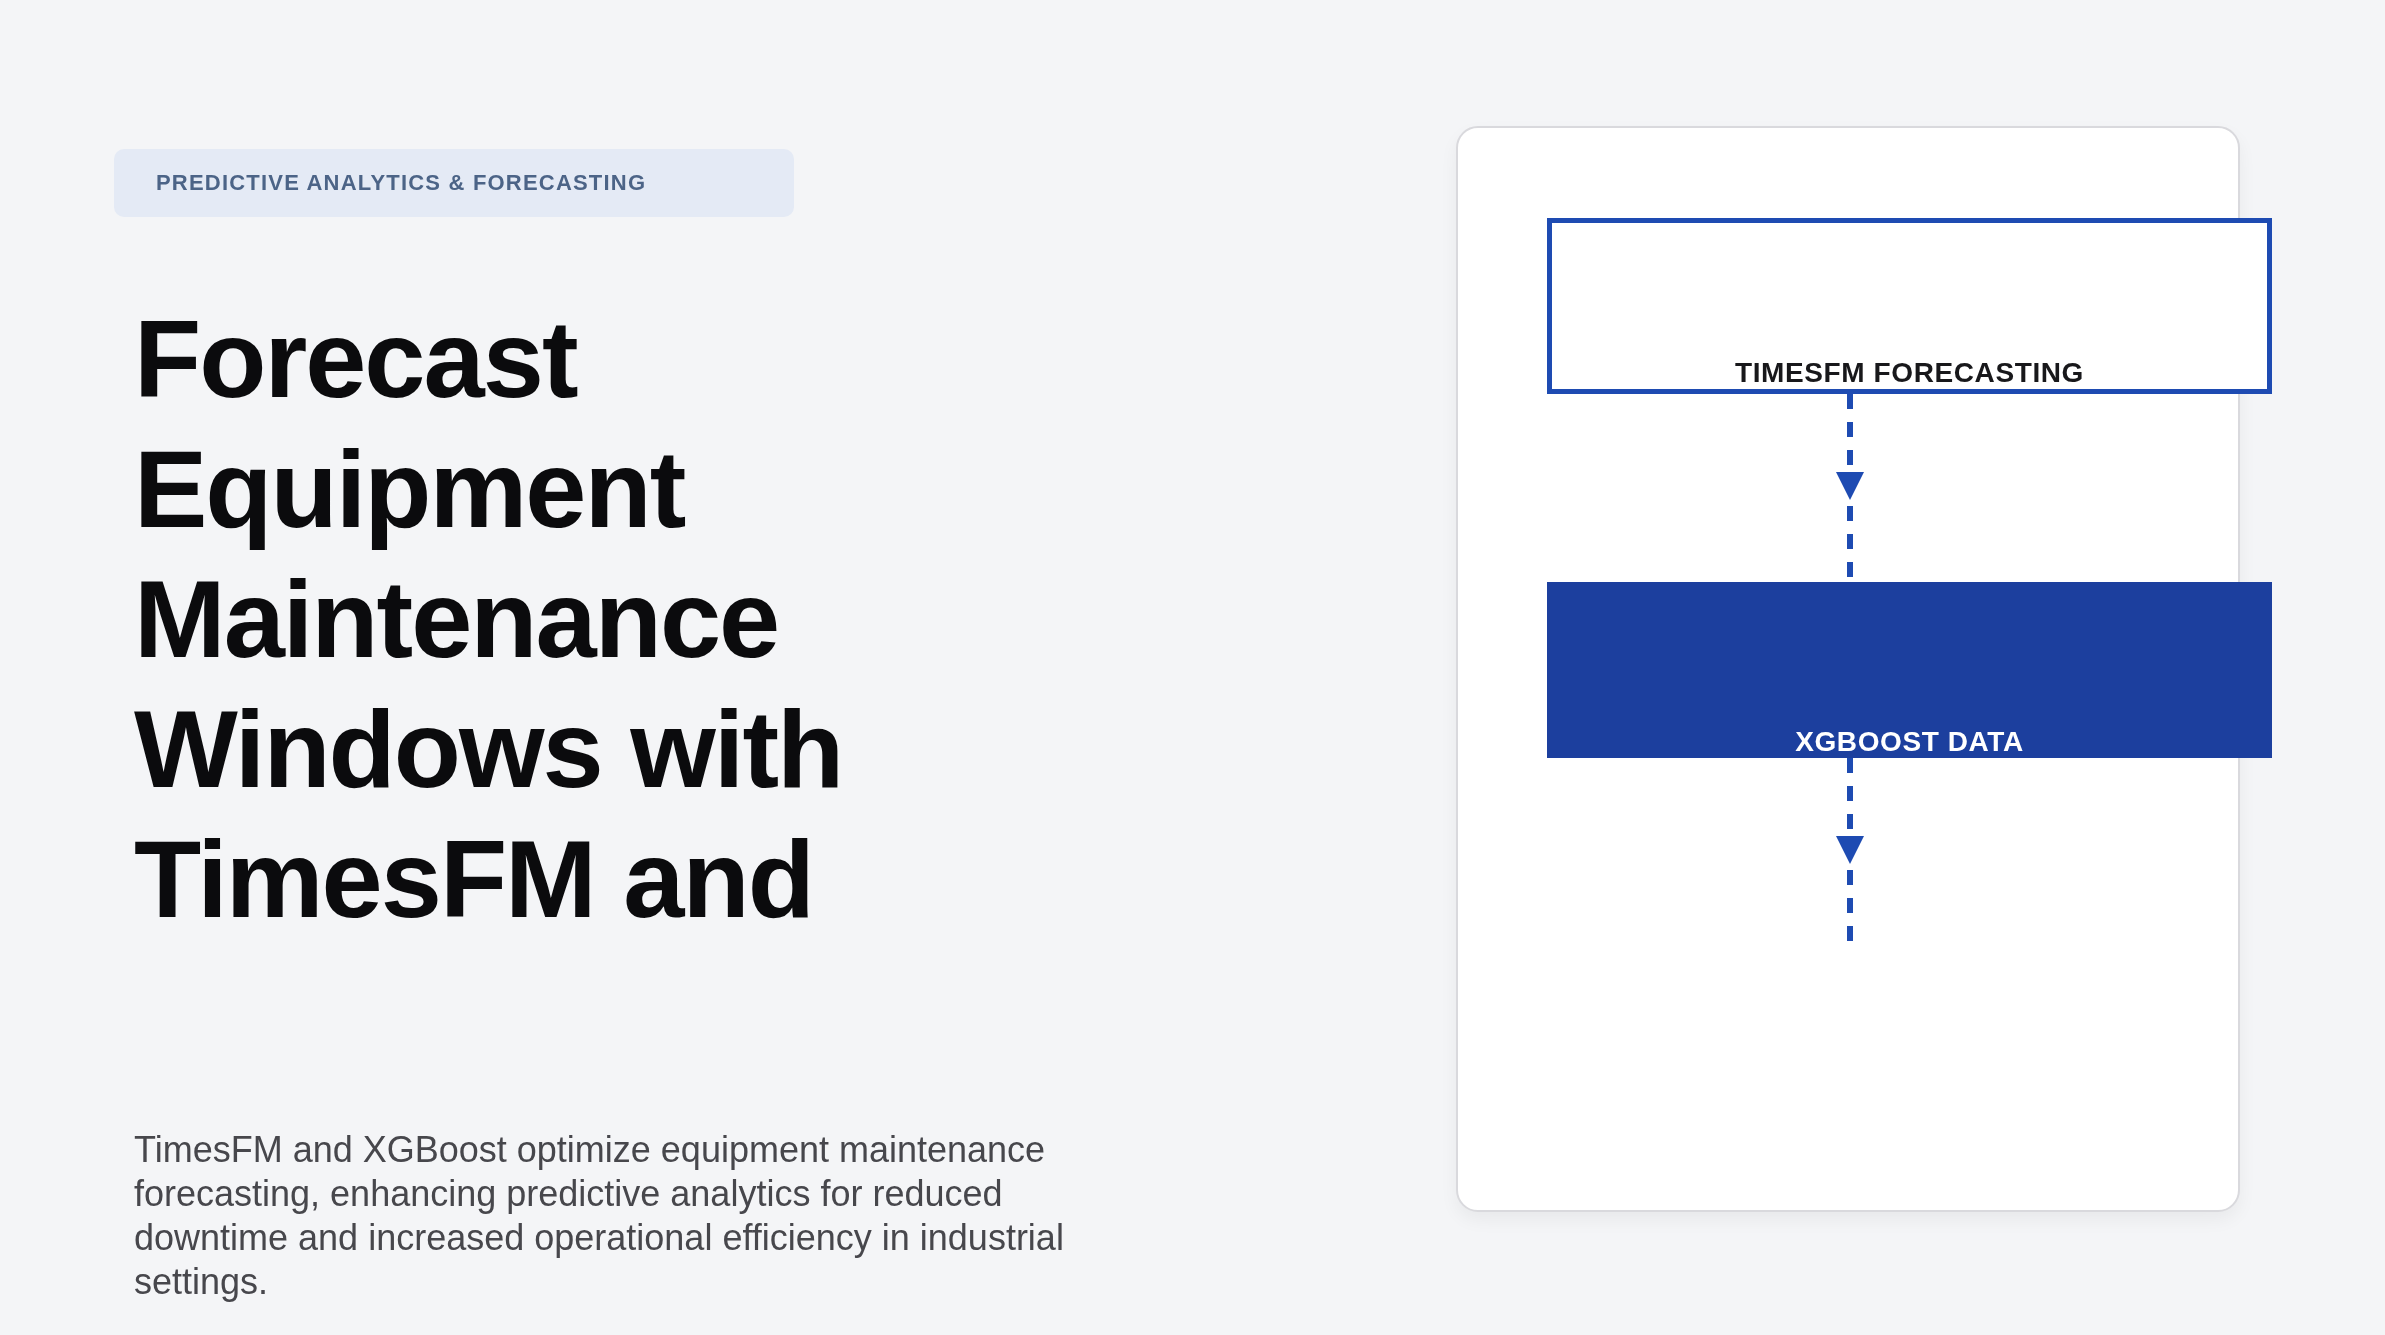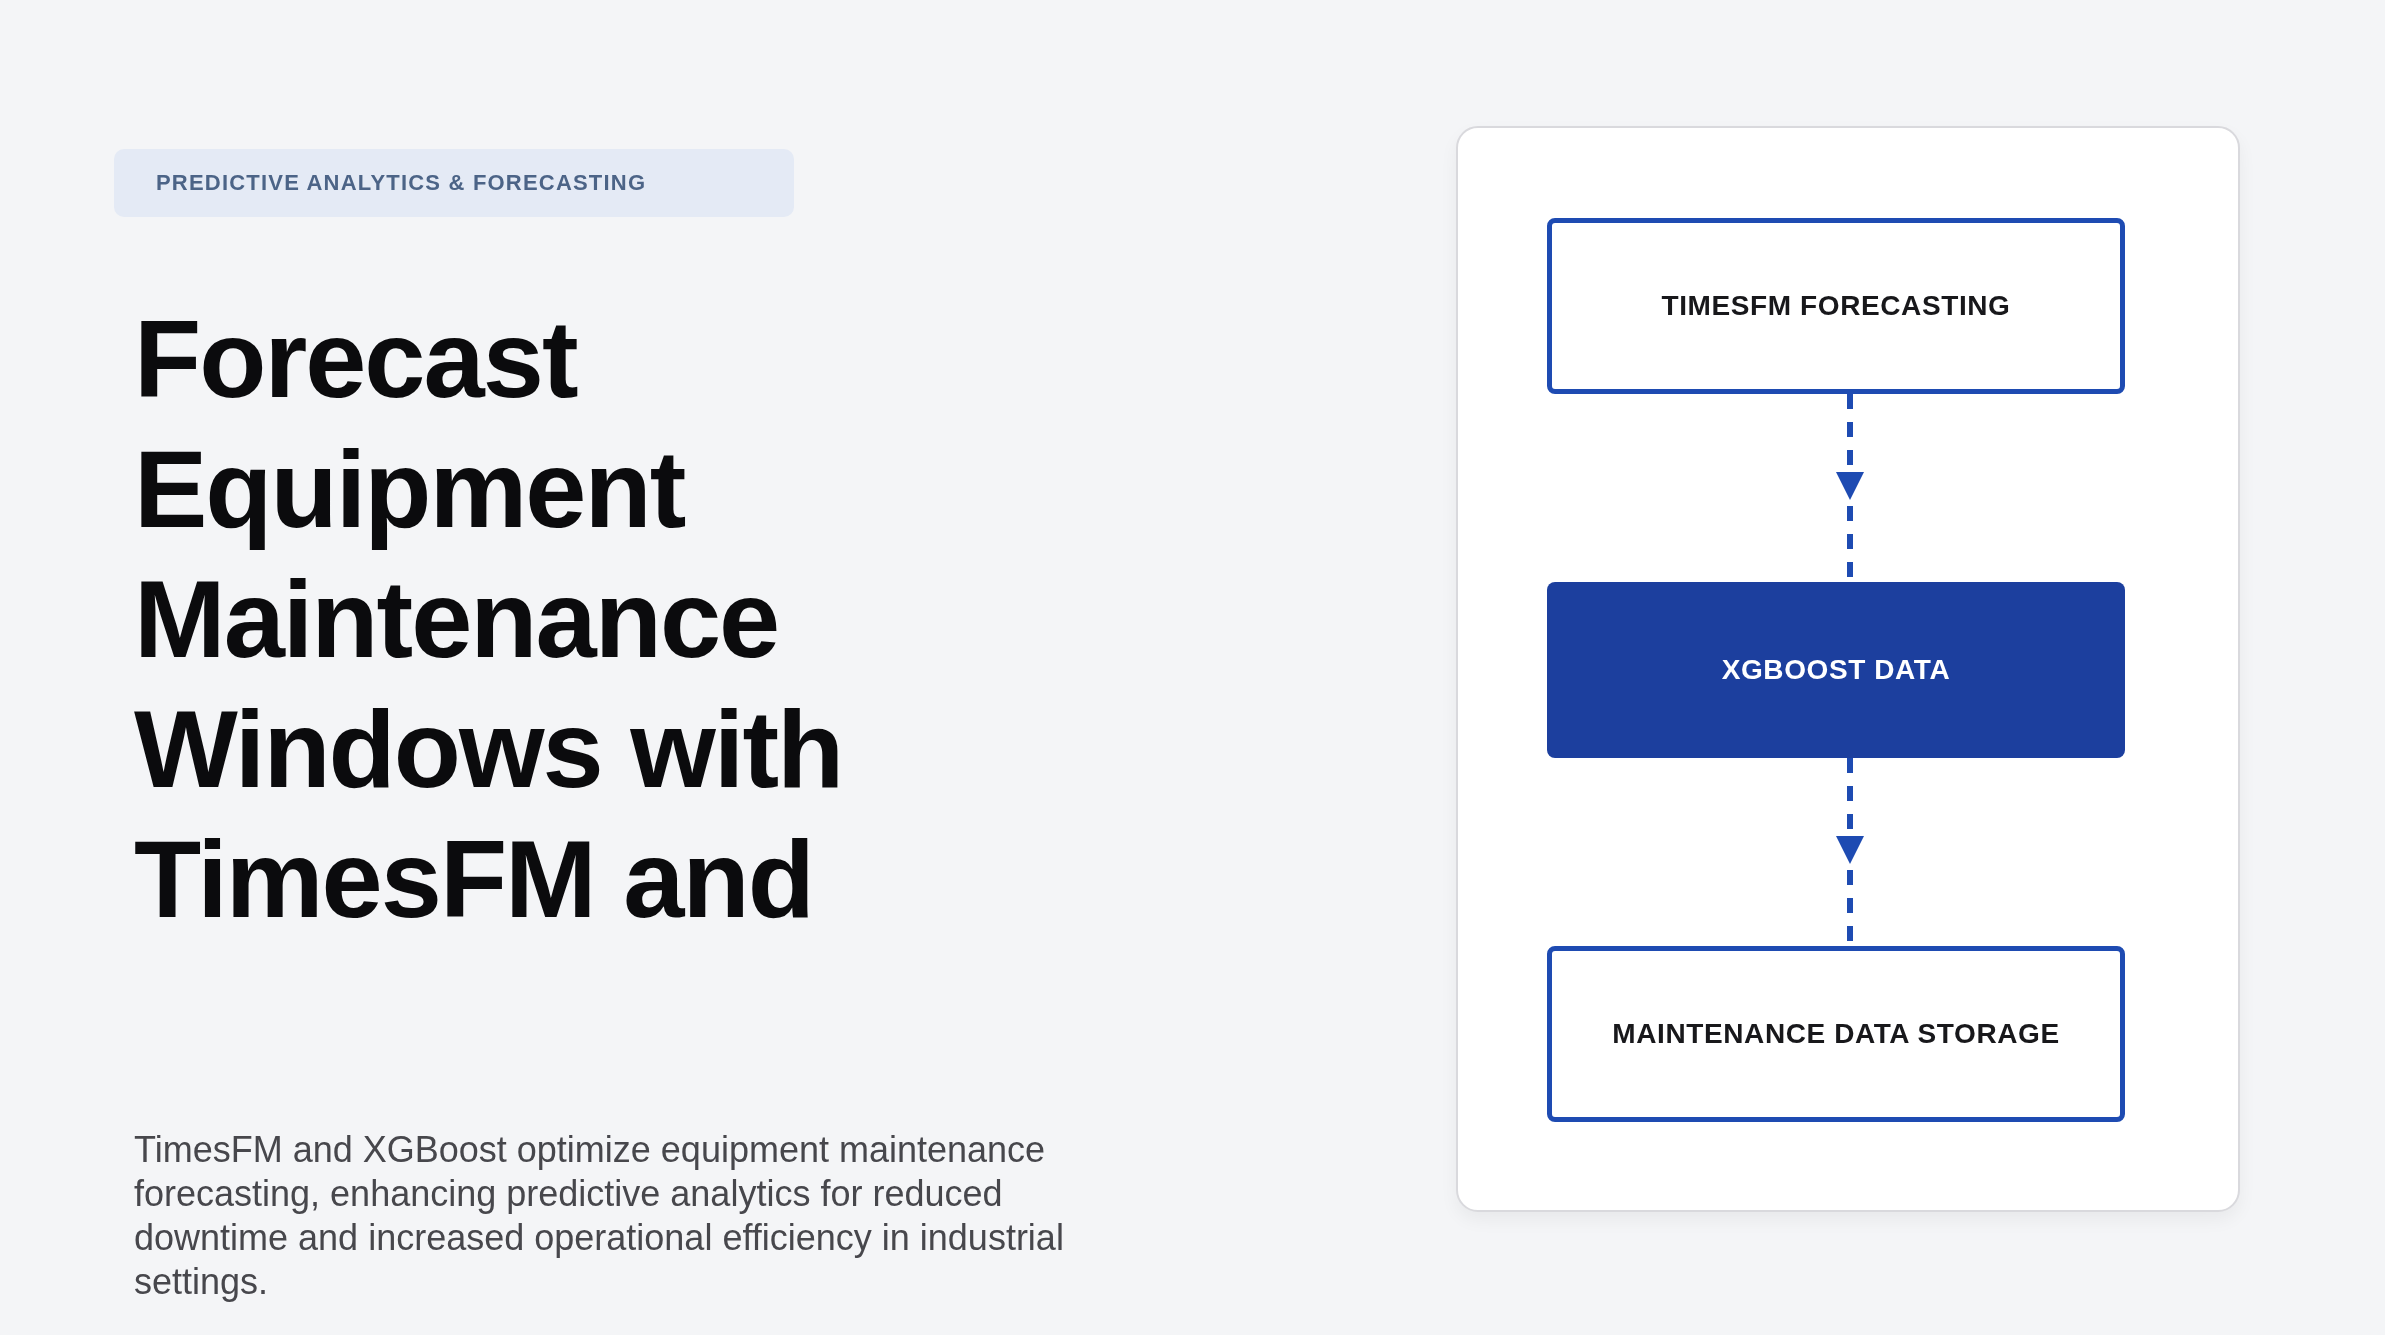--- a/index.html
+++ b/index.html
@@ -71,23 +71,23 @@
     box-shadow:0 8px 18px rgba(0,0,0,0.05);
   }
   .flow{
     position:absolute;
     left:89px; top:90px;
     width:605px; height:904px;
     display:flex;
     flex-direction:column;
   }
   .node{
-    width:578px; height:176px;
-    border-radius:8px;
-    display:flex; align-items:center; justify-content:center;
+    width:725px; height:176px;
+    border-radius:0;
+    display:flex; align-items:flex-end; justify-content:center;
     flex:none;
   }
   .node.outline{
     background:#ffffff;
     border:5px solid var(--accent);
   }
   .node.filled{
     background:var(--node-fill);
   }
   .node .label{
@@ -134,17 +134,14 @@
       </div>
       <div class="node filled">
         <span class="label">XGBOOST DATA</span>
       </div>
       <div class="connector">
         <svg width="34" height="188" viewBox="0 0 34 188">
           <line x1="17" y1="0" x2="17" y2="188" stroke="#1e4bb2" stroke-width="6" stroke-dasharray="15 13"></line>
           <polygon points="3,78 31,78 17,106" fill="#1e4bb2"></polygon>
         </svg>
       </div>
-      <div class="node outline">
-        <span class="label">MAINTENANCE DATA STORAGE</span>
-      </div>
     </div>
 </div>
 
 </body></html>

